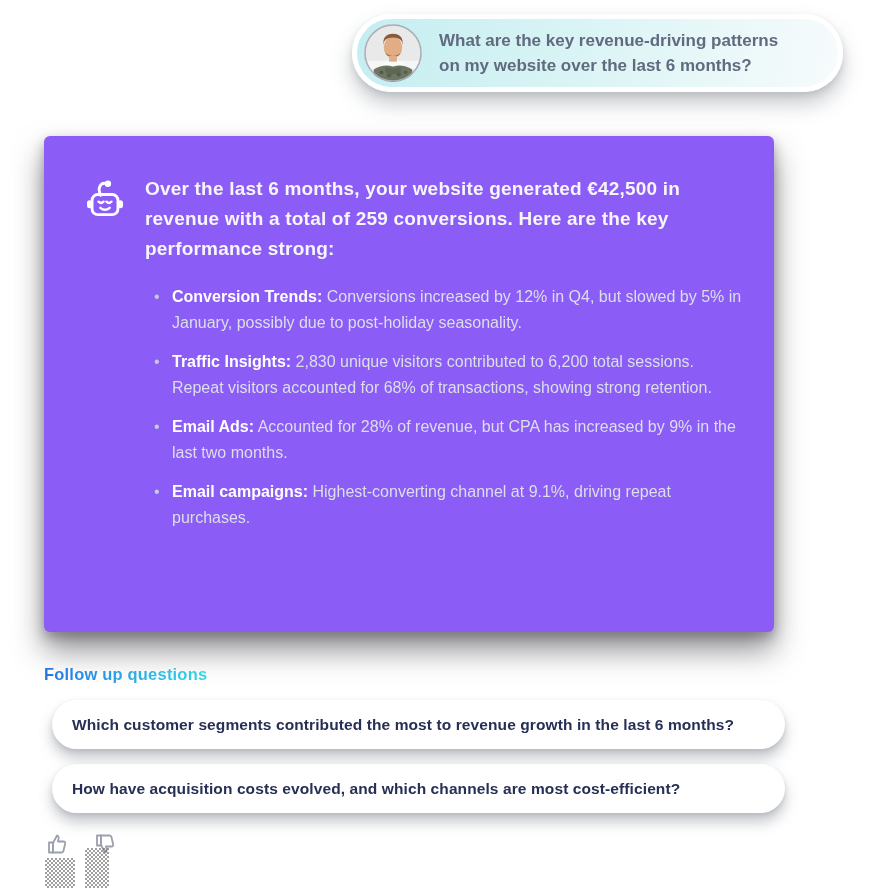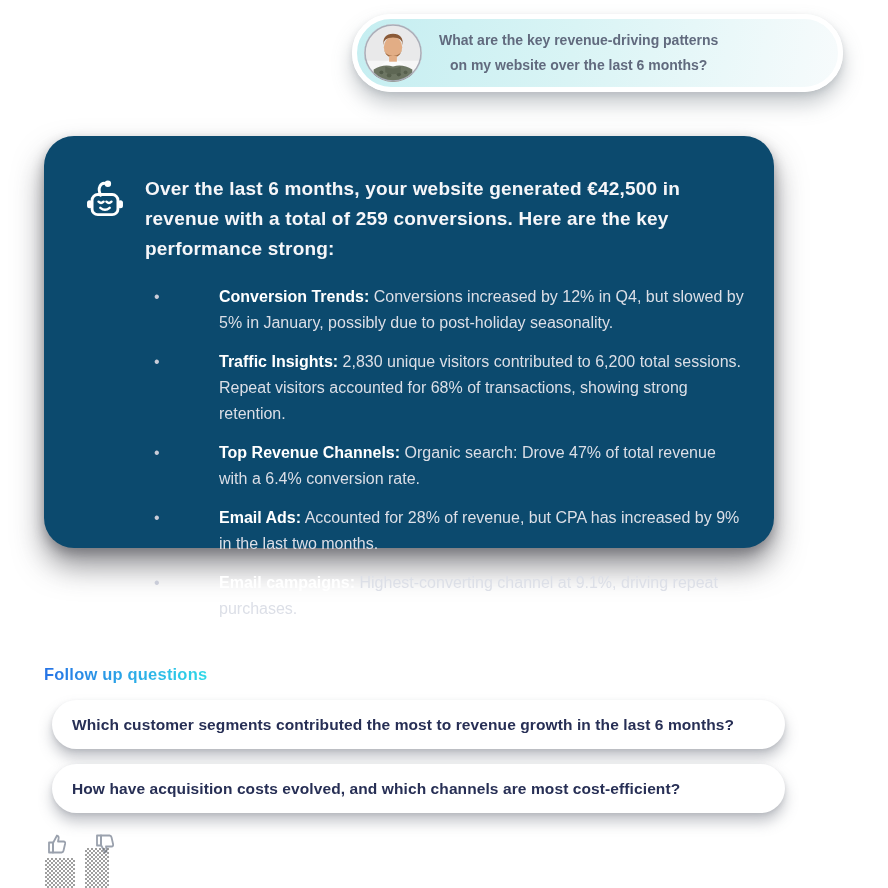--- a/index.html
+++ b/index.html
@@ -17,47 +17,46 @@
     background:linear-gradient(100deg,#c5eef1 0%,#d9f4f5 45%,#f7fbfc 100%);
     box-shadow:0 12px 20px rgba(95,105,115,.35), 0 3px 6px rgba(95,105,115,.18);
     display:flex;align-items:center;gap:17px;
     padding:0 24px 0 7px;
   }
   .avatar{
     width:58px;height:58px;border-radius:50%;flex:0 0 auto;
     overflow:hidden;box-shadow:inset 0 0 0 2px rgba(130,135,150,.45);
   }
   .user-text{
-    font-size:14px;font-weight:bold;color:#616a7e;line-height:25px;
+    font-size:17px;font-weight:bold;color:#616a7e;line-height:25px;
     white-space:nowrap;
-    text-align:center;
   }
 
   
   .bot-bubble{
-    position:absolute;left:44px;top:136px;width:730px;height:412px;
-    border-radius:30px;background:#0c4a6e;
+    position:absolute;left:44px;top:136px;width:730px;height:496px;
+    border-radius:6px;background:#8b5cf6;
     box-shadow:0 18px 30px rgba(55,55,62,.55), 0 5px 12px rgba(55,55,62,.35);
     box-sizing:border-box;
   }
   .bot-icon{position:absolute;left:38px;top:42px;width:46px;height:46px;}
   .bot-intro{
     position:absolute;left:101px;top:38px;
     font-size:19px;line-height:30px;font-weight:bold;color:#f6f6f9;
     letter-spacing:.2px;
   }
   .bot-intro div{white-space:nowrap;}
   .bullets{
     position:absolute;left:110px;top:148px;width:590px;
     font-size:16px;line-height:26px;color:#dcdfe7;
   }
   .bullet{display:flex;margin-bottom:13px;}
   .bullet .dot{flex:0 0 18px;color:#c9ccd8;}
   .bullet .dot::before{content:"•";}
-  .bullet .bt{flex:1;margin-left:47px;}
+  .bullet .bt{flex:1;}
   .bullet .bl{font-weight:bold;color:#ffffff;}
 
   
   .followup-label{
     position:absolute;left:44px;top:665px;
     font-size:16.5px;font-weight:bold;letter-spacing:.2px;
     background:linear-gradient(90deg,#2673e6 0%,#2fd9e7 100%);
     -webkit-background-clip:text;background-clip:text;color:transparent;
   }
   .question-pill{
@@ -141,25 +140,20 @@
       <span class="bt"><span class="bl">Conversion Trends:</span>
       <span>Conversions increased by 12% in Q4, but slowed by 5% in January, possibly due to post-holiday seasonality.</span></span>
     </div>
     <div class="bullet">
       <span class="dot"></span>
       <span class="bt"><span class="bl">Traffic Insights:</span>
       <span>2,830 unique visitors contributed to 6,200 total sessions. Repeat visitors accounted for 68% of transactions, showing strong retention.</span></span>
     </div>
     <div class="bullet">
       <span class="dot"></span>
-      <span class="bt"><span class="bl">Top Revenue Channels:</span>
-      <span>Organic search: Drove 47% of total revenue with a 6.4% conversion rate.</span></span>
-    </div>
-    <div class="bullet">
-      <span class="dot"></span>
       <span class="bt"><span class="bl">Email Ads:</span>
       <span>Accounted for 28% of revenue, but CPA has increased by 9% in the last two months.</span></span>
     </div>
     <div class="bullet">
       <span class="dot"></span>
       <span class="bt"><span class="bl">Email campaigns:</span>
       <span>Highest-converting channel at 9.1%, driving repeat purchases.</span></span>
     </div>
   </div>
 </div>

